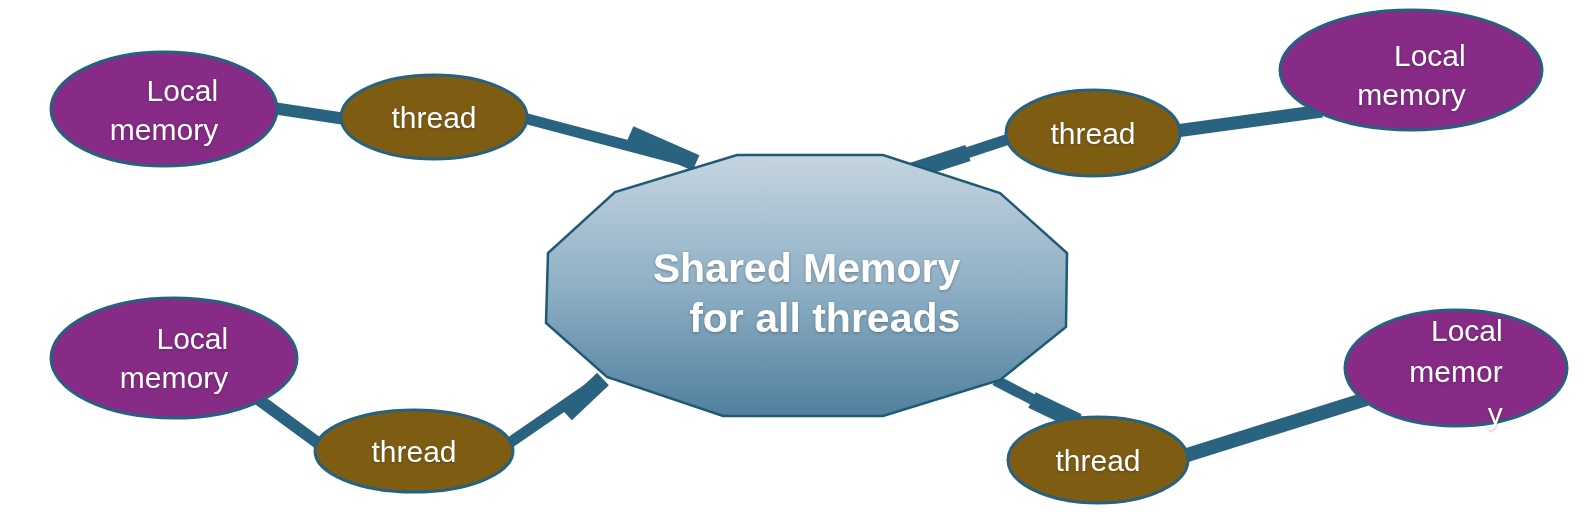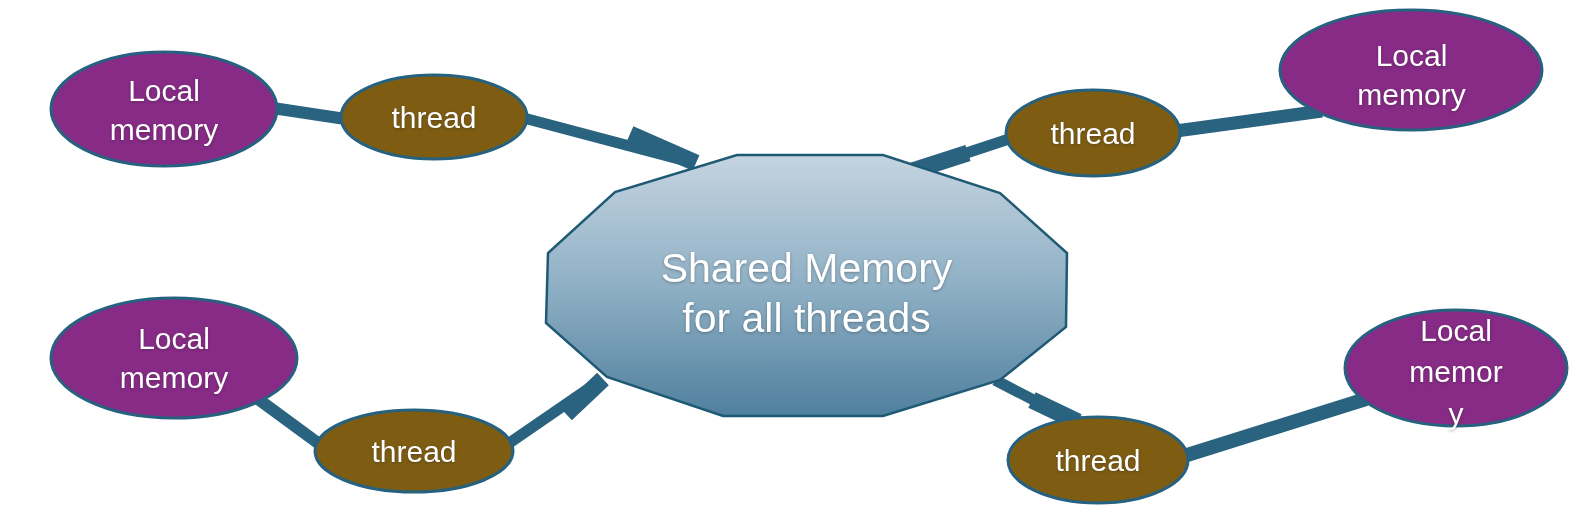--- a/index.html
+++ b/index.html
@@ -11,21 +11,21 @@
     overflow: hidden;
     font-family: "Liberation Sans", sans-serif;
   }
   .diagram-svg { position: absolute; left: 0; top: 0; }
   .connector { stroke: #2a6380; fill: none; }
   .node-label {
     position: absolute;
     display: flex;
     align-items: center;
     justify-content: center;
-    text-align: center;
+    text-align: right;
     color: #ffffff;
     white-space: pre-line;
     pointer-events: none;
     text-shadow: 0 1px 3px rgba(40,40,40,0.38);
   }
   .ellipse-label { font-size: 30px; line-height: 1.3; }
   .center-label  { font-size: 41px; line-height: 50px; }
 </style>
 </head>
 <body>
@@ -63,21 +63,21 @@
       <ellipse cx="434" cy="117" rx="93" ry="42" stroke="#26627f" fill="#7e5d13"></ellipse>
       <ellipse cx="1093" cy="133" rx="87" ry="43" stroke="#26627f" fill="#7e5d13"></ellipse>
       <ellipse cx="1411" cy="70" rx="131" ry="60" stroke="#26627f" fill="#872b86"></ellipse>
       <ellipse cx="174" cy="358" rx="123" ry="60" stroke="#26627f" fill="#872b86"></ellipse>
       <ellipse cx="414" cy="451" rx="99" ry="41" stroke="#26627f" fill="#7e5d13"></ellipse>
       <ellipse cx="1098" cy="460" rx="90" ry="43" stroke="#26627f" fill="#7e5d13"></ellipse>
       <ellipse cx="1456" cy="368" rx="111" ry="58" stroke="#26627f" fill="#872b86"></ellipse>
     </g>
   </svg>
 
-  <div class="node-label center-label" style="left:546px; top:165px; width:521px; height:255px;">Shared Memory
+  <div class="node-label center-label" style="left:546px; top:165px; width:521px; height:255px;font-weight:bold;">Shared Memory
 for all threads</div>
 
   <div class="node-label ellipse-label" style="left:50px; top:52px; width:228px; height:115px;">Local
 memory</div>
 
   <div class="node-label ellipse-label" style="left:340px; top:75px; width:188px; height:85px;">thread</div>
 
   <div class="node-label ellipse-label" style="left:1006px; top:90px; width:174px; height:87px;">thread</div>
 
   <div class="node-label ellipse-label" style="left:1280px; top:10px; width:263px; height:130px;">Local

